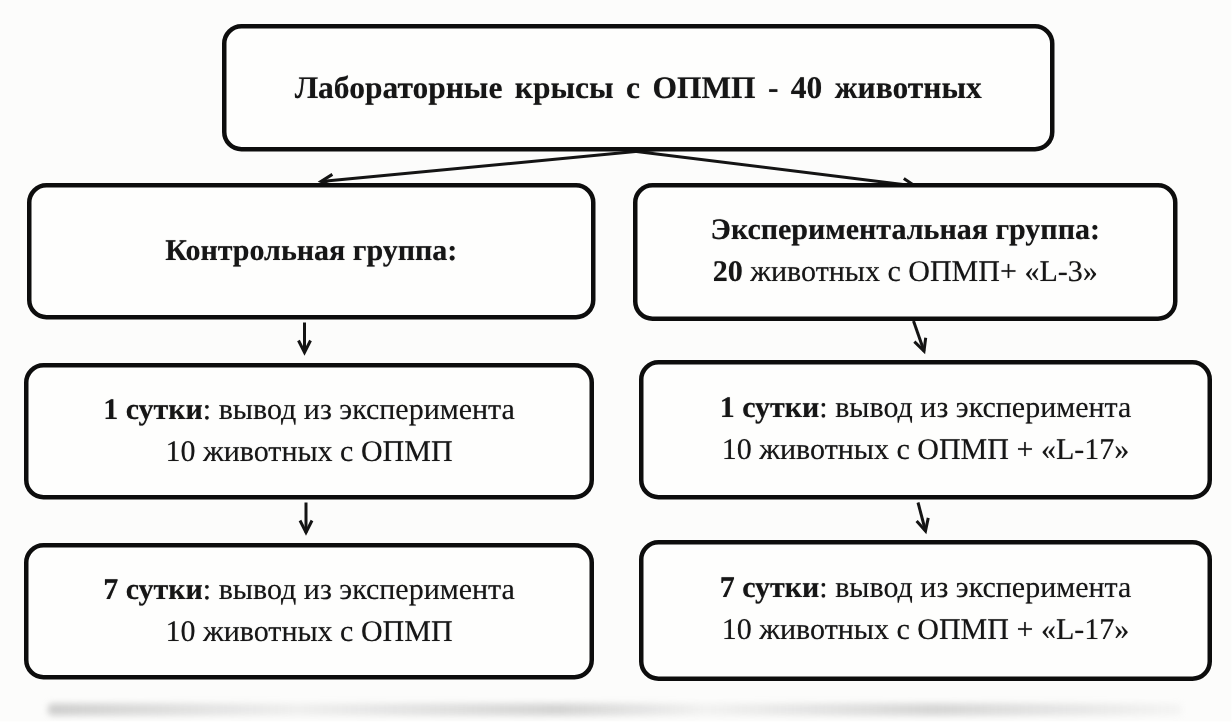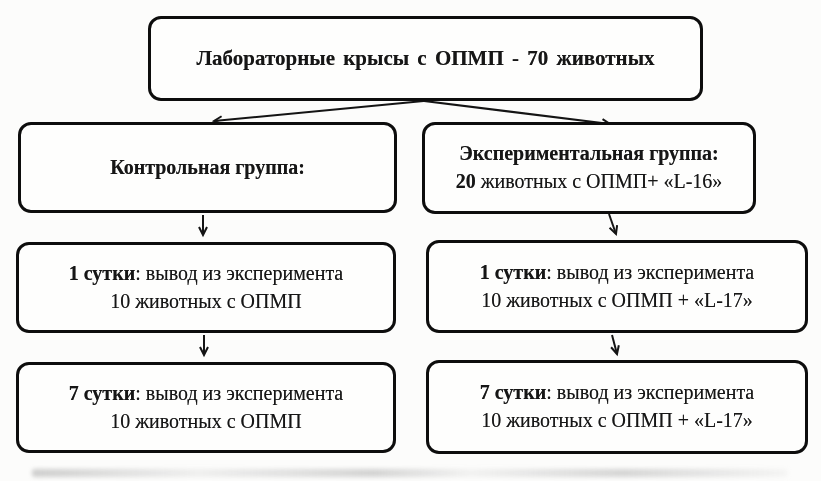--- a/index.html
+++ b/index.html
@@ -24,21 +24,21 @@
     justify-content: center;
     text-align: center;
     line-height: 1.38;
     padding: 2px 8px;
     text-shadow: 0 0 0.5px rgba(20,20,20,0.55);
   }
   .node .line { white-space: nowrap; }
   .b { font-weight: bold; }
   #root-node   { left: 148px; top: 16px;  width: 555px; height: 85px; font-size: 21px; word-spacing: 3px; }
   #ctl-group   { left: 18px;  top: 122px; width: 379px; height: 91px; font-size: 20px; }
-  #exp-group   { left: 422px; top: 122px; width: 334px; height: 92px; font-size: 20px; border-radius: 13px; }
+  #exp-group   { left: 422px; top: 122px; width: 363px; height: 92px; font-size: 20px; border-radius: 13px; }
   #ctl-day1    { left: 16px;  top: 242px; width: 380px; height: 91px; font-size: 20px; }
   #exp-day1    { left: 426px; top: 240px; width: 382px; height: 93px; font-size: 20px; }
   #ctl-day7    { left: 16px;  top: 362px; width: 380px; height: 91px; font-size: 20px; }
   #exp-day7    { left: 426px; top: 360px; width: 382px; height: 94px; font-size: 20px; }
   .arrows {
     position: absolute;
     left: 0; top: 0;
     width: 821px; height: 481px;
     pointer-events: none;
   }
@@ -71,36 +71,36 @@
     <line x1="455" y1="98" x2="214" y2="121" stroke="#141414" stroke-width="2" marker-end="url(#ah)"></line>
     <line x1="400" y1="98" x2="610" y2="124" stroke="#141414" stroke-width="2" marker-end="url(#ah)"></line>
     <line x1="203" y1="215" x2="203" y2="235" stroke="#141414" stroke-width="2" marker-end="url(#ah)"></line>
     <line x1="609" y1="214" x2="616" y2="234" stroke="#141414" stroke-width="2" marker-end="url(#ah)"></line>
     <line x1="204" y1="335" x2="204" y2="355" stroke="#141414" stroke-width="2" marker-end="url(#ah)"></line>
     <line x1="612" y1="335" x2="617" y2="354" stroke="#141414" stroke-width="2" marker-end="url(#ah)"></line>
   </svg>
 
   <div class="node" id="root-node">
     <div class="line">
-      <span class="b">Лабораторные крысы с ОПМП - 70 животных</span>
+      <span class="b">Лабораторные крысы с ОПМП - 40 животных</span>
     </div>
   </div>
 
   <div class="node" id="ctl-group">
     <div class="line">
       <span class="b">Контрольная группа:</span>
     </div>
   </div>
 
   <div class="node" id="exp-group">
     <div class="line">
       <span class="b">Экспериментальная группа:</span>
     </div>
     <div class="line">
-      <span class="b">20</span><span> животных с ОПМП+ «L-16»</span>
+      <span class="b">20</span><span> животных с ОПМП+ «L-3»</span>
     </div>
   </div>
 
   <div class="node" id="ctl-day1">
     <div class="line">
       <span class="b">1 сутки</span><span>: вывод из эксперимента</span>
     </div>
     <div class="line">
       <span>10 животных с ОПМП</span>
     </div>

